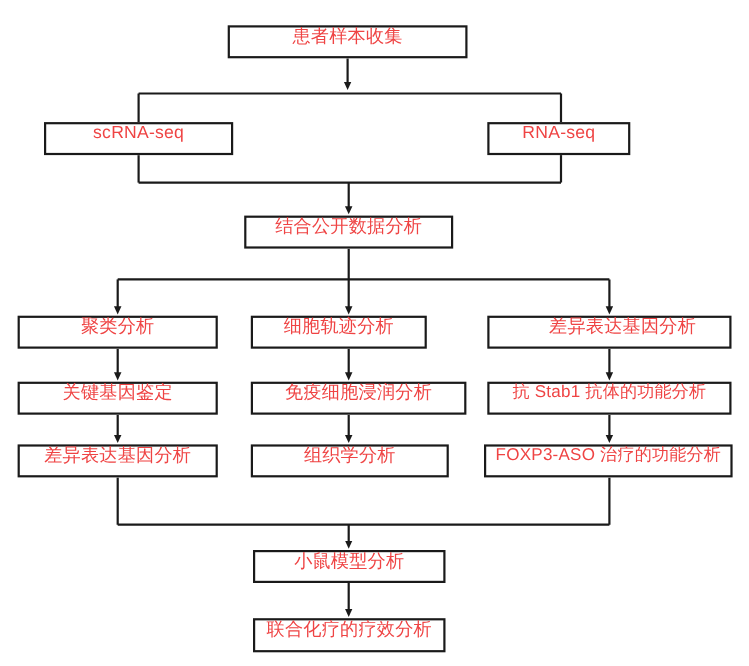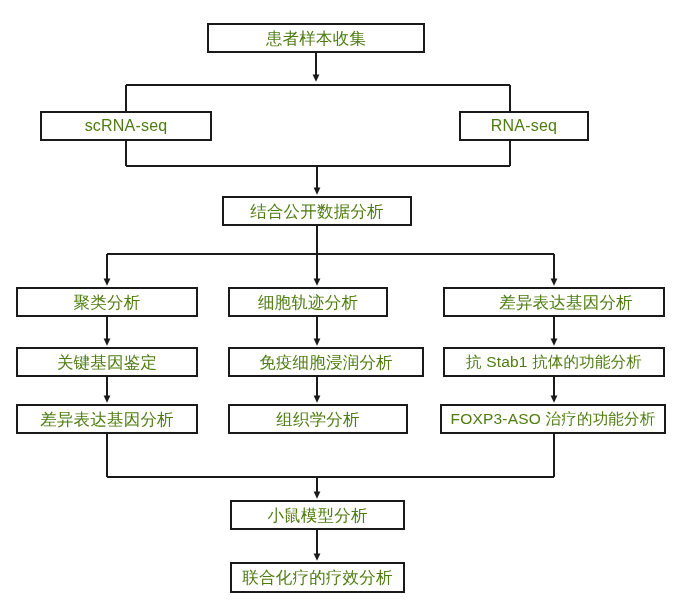--- a/index.html
+++ b/index.html
@@ -25,24 +25,23 @@
     width: 681px;
     height: 605px;
     pointer-events: none;
   }
   .node {
     position: absolute;
     box-sizing: border-box;
     background: #ffffff;
     border: 2px solid #1a1a1a;
     display: flex;
-    align-items: center;
     justify-content: center;
     text-align: center;
-    color: #4d7c0f;
+    color: #ef4444;
     line-height: 1;
     white-space: nowrap;
     z-index: 2;
   }
   .node .label {
     display: block;
     font-size: 16px;
     letter-spacing: 0.2px;
   }
   .node.cjk .label {
@@ -104,21 +103,21 @@
       <path d="M317,530 L317,557" marker-end="url(#arrowhead)"></path>
     </g>
   </svg>
 
   <div class="node cjk" style="left:207px; top:23px;  width:218px; height:30px;">
       <span class="label">患者样本收集</span>
     </div>
   <div class="node latin" style="left:40px;  top:111px; width:172px; height:30px;">
       <span class="label">scRNA-seq</span>
     </div>
-  <div class="node latin" style="left:443px; top:111px; width:130px; height:30px;margin-left:16px;">
+  <div class="node latin" style="left:443px; top:111px; width:130px; height:30px;">
       <span class="label">RNA-seq</span>
     </div>
   <div class="node cjk" style="left:222px; top:196px; width:190px; height:30px;">
       <span class="label">结合公开数据分析</span>
     </div>
 
   <div class="node cjk" style="left:16px;  top:287px; width:182px; height:30px;">
       <span class="label">聚类分析</span>
     </div>
   <div class="node cjk" style="left:228px; top:287px; width:160px; height:30px;">

